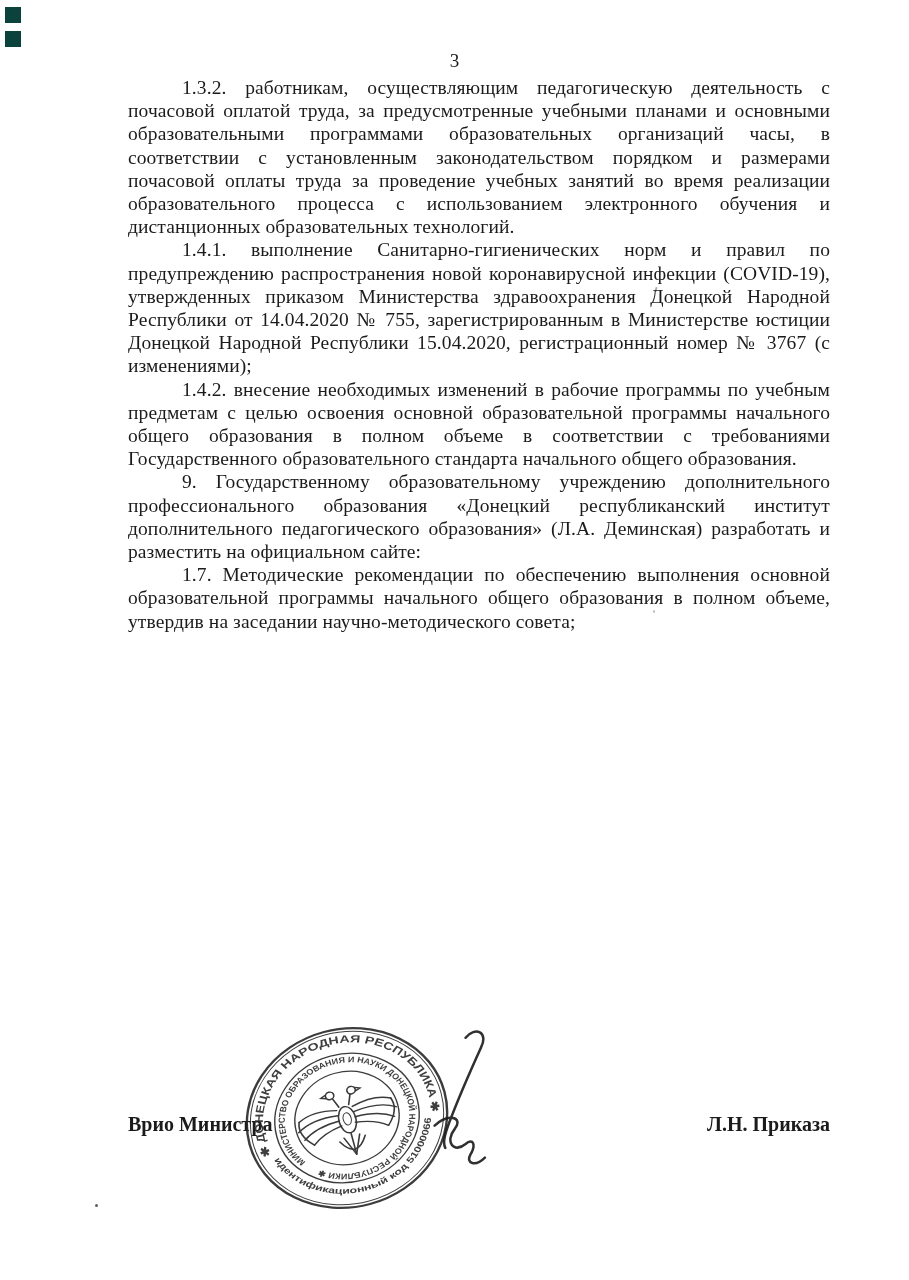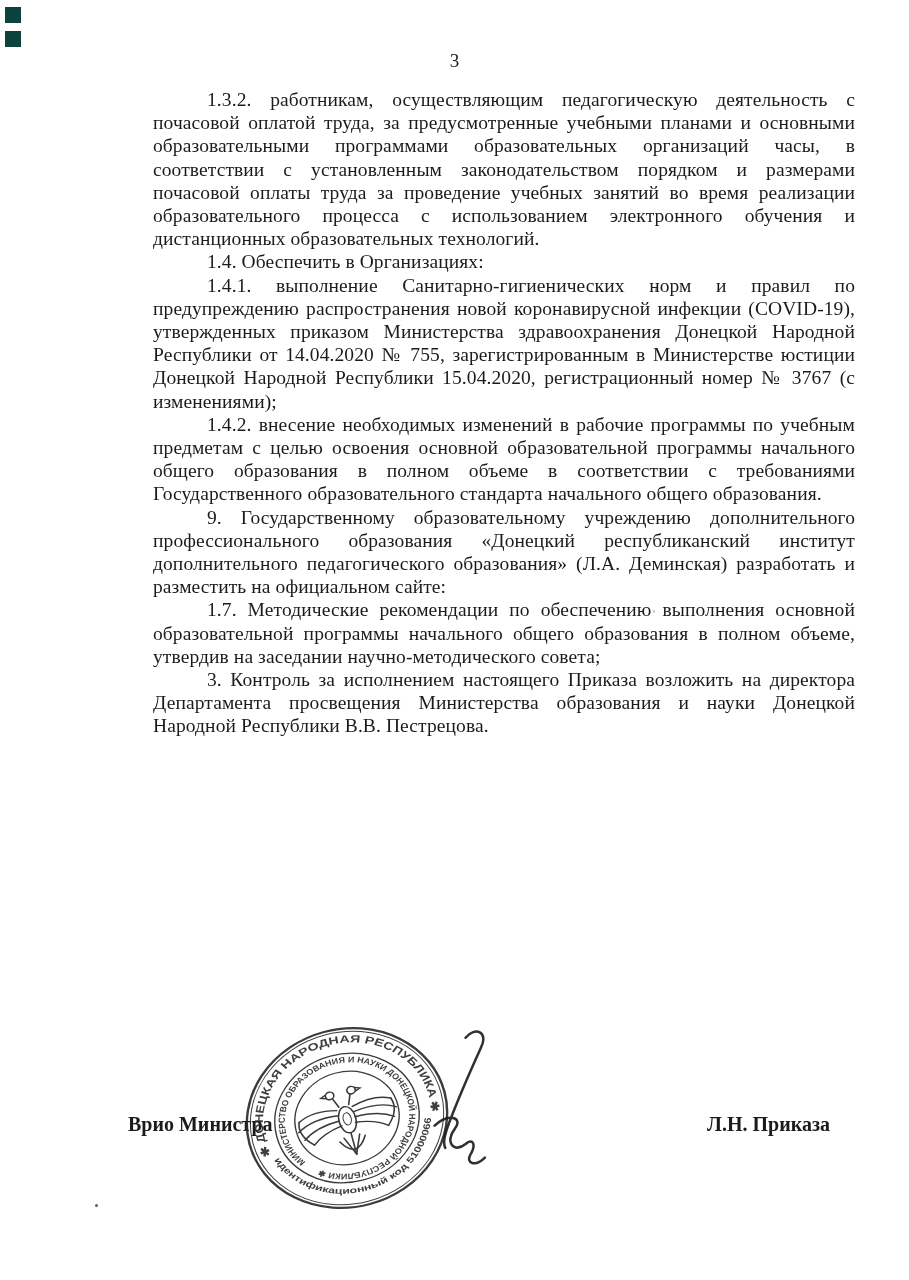--- a/index.html
+++ b/index.html
@@ -7,21 +7,21 @@
     width:909px;height:1280px;position:relative;overflow:hidden;
     background:#ffffff;
     font-family:"Liberation Serif", serif;
     color:#1b1b1b;
   }
   .page-number{
     position:absolute;top:50px;left:0;width:909px;
     text-align:center;font-size:19px;
   }
   .doc{
-    position:absolute;left:128px;top:88px;width:702px;margin-left:25px;
+    position:absolute;left:128px;top:76px;width:702px;
   }
   p.para{
     margin:0;
     font-size:19.5px;
     line-height:23.2px;
     text-align:justify;
     text-indent:54px;
     letter-spacing:.1px;
   }
   .mt31{margin-top:31px}
@@ -58,26 +58,24 @@
 <div class="corner-sq" style="top: 31px; background: rgb(12, 66, 60);"></div>
 
 <div class="speck" style="left:655px;top:287px;width:2px;height:5px;transform:rotate(14deg);opacity:.55;"></div>
 <div class="speck" style="left:653px;top:610px;width:2px;height:3px;opacity:.4;"></div>
 <div class="speck" style="left:95px;top:1204px;width:3px;height:3px;background:#333;border-radius:50%;opacity:.8;"></div>
 
 <div class="page-number">3</div>
 
 <div class="doc">
   <p class="para">1.3.2. работникам, осуществляющим педагогическую деятельность с почасовой оплатой труда, за предусмотренные учебными планами и основными образовательными программами образовательных организаций часы, в соответствии с установленным законодательством порядком и размерами почасовой оплаты труда за проведение учебных занятий во время реализации образовательного процесса с использованием электронного обучения и дистанционных образовательных технологий.</p>
-  <p class="para mt31">1.4. Обеспечить в Организациях:</p>
   <p class="para">1.4.1. выполнение Санитарно-гигиенических норм и правил по предупреждению распространения новой коронавирусной инфекции (COVID-19), утвержденных приказом Министерства здравоохранения Донецкой Народной Республики от 14.04.2020 № 755, зарегистрированным в Министерстве юстиции Донецкой Народной Республики 15.04.2020, регистрационный номер № 3767 (с изменениями);</p>
   <p class="para">1.4.2. внесение необходимых изменений в рабочие программы по учебным предметам с целью освоения основной образовательной программы начального общего образования в полном объеме в соответствии с требованиями Государственного образовательного стандарта начального общего образования.</p>
   <p class="para mt44">9. Государственному образовательному учреждению дополнительного профессионального образования «Донецкий республиканский институт дополнительного педагогического образования» (Л.А. Деминская) разработать и разместить на официальном сайте:</p>
   <p class="para mt32">1.7. Методические рекомендации по обеспечению выполнения основной образовательной программы начального общего образования в полном объеме, утвердив на заседании научно-методического совета;</p>
-  <p class="para mt22">3. Контроль за исполнением настоящего Приказа возложить на директора Департамента просвещения Министерства образования и науки Донецкой Народной Республики В.В. Пестрецова.</p>
 </div>
 
 <div class="sig-row">
   <span>Врио Министра</span>
   <span>Л.Н. Приказа</span>
 </div>
 
 <svg class="stamp-svg" viewBox="0 0 220 220" preserveAspectRatio="none">
   <defs>
     <path id="arcTop" d="M28.9 131.7 A84 84 0 1 1 191.1 131.7"></path>

